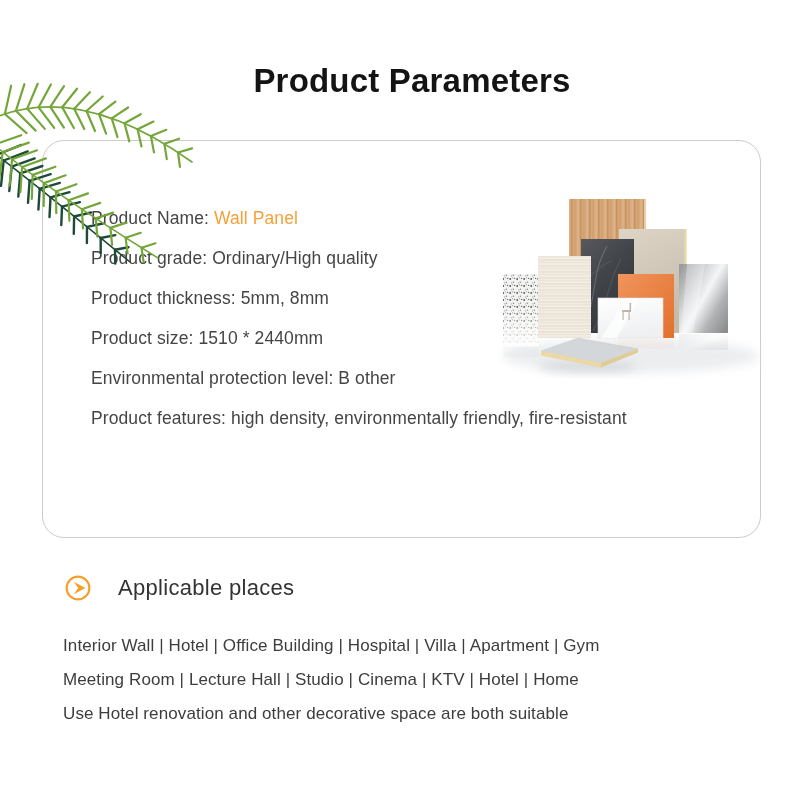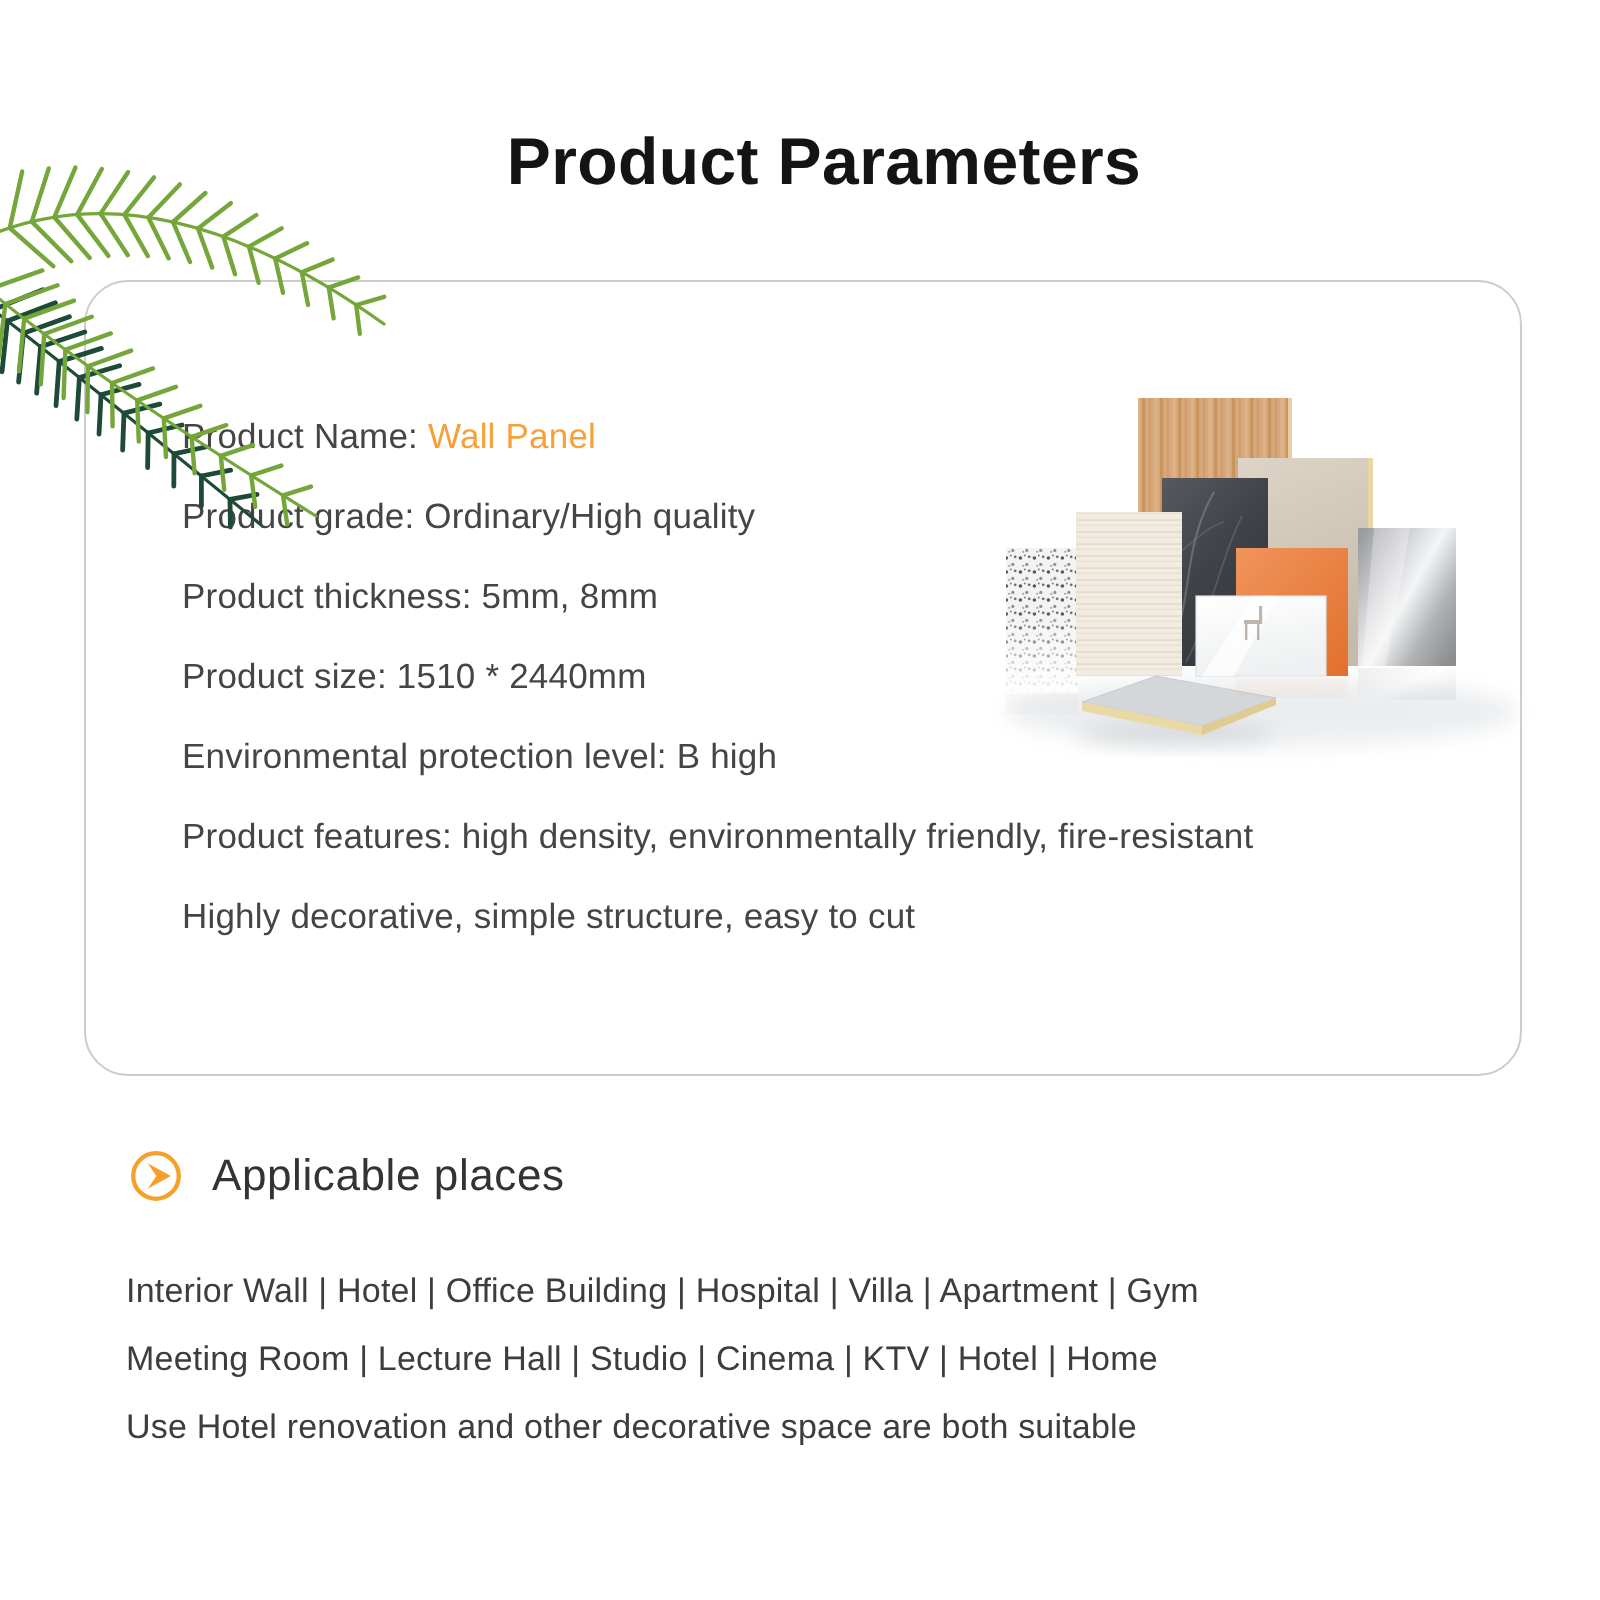--- a/index.html
+++ b/index.html
@@ -17,21 +17,21 @@
     position:absolute;left:42px;top:140px;width:719px;height:398px;box-sizing:border-box;
     background:#fff;border:1px solid #cccccc;border-radius:22px;z-index:1;
   }
   .specs{list-style:none;margin:0;padding:0;position:absolute;left:48px;top:57px;}
   .specs li{
     height:40px;display:flex;align-items:center;white-space:nowrap;
     font-size:17.5px;color:#454545;letter-spacing:.1px;
   }
   .orange{color:#F7A03A;margin-left:5px;text-align:center;}
   .collage{position:absolute;left:438px;top:45px;width:290px;height:215px;}
-  .app-head{position:absolute;left:64px;top:574px;display:flex;align-items:center;gap:14px;z-index:2;}
+  .app-head{position:absolute;left:64px;top:574px;display:flex;align-items:center;gap:26px;z-index:2;}
   .app-head .txt{font-size:22px;color:#333333;letter-spacing:.3px;}
   .arrow-icon{display:block;}
   .places{
     position:absolute;left:63px;top:629px;margin:0;z-index:2;
     font-size:17px;color:#3d3d3d;line-height:34px;letter-spacing:.1px;white-space:nowrap;
   }
 </style>
 </head>
 <body>
 
@@ -127,23 +127,22 @@
 
   <section class="card">
     <ul class="specs">
       <li>
         <span>Product Name:</span>
         <span class="orange">Wall Panel</span>
       </li>
       <li>Product grade: Ordinary/High quality</li>
       <li>Product thickness: 5mm, 8mm</li>
       <li>Product size: 1510 * 2440mm</li>
-      <li>Environmental protection level: B high</li>
+      <li>Environmental protection level: B other</li>
       <li>Product features: high density, environmentally friendly, fire-resistant</li>
-      <li>Highly decorative, simple structure, easy to cut</li>
     </ul>
 
     <svg class="collage" viewBox="0 0 290 215" aria-hidden="true">
       <defs>
         <pattern id="woodP" width="9" height="9" patternUnits="userSpaceOnUse">
           <rect width="9" height="9" fill="#d6a87c"></rect>
           <rect x="0" width="1.6" height="9" fill="#c9955e"></rect>
           <rect x="3.4" width="1" height="9" fill="#cf9d69"></rect>
           <rect x="6.2" width="1.8" height="9" fill="#dcb289"></rect>
         </pattern>

